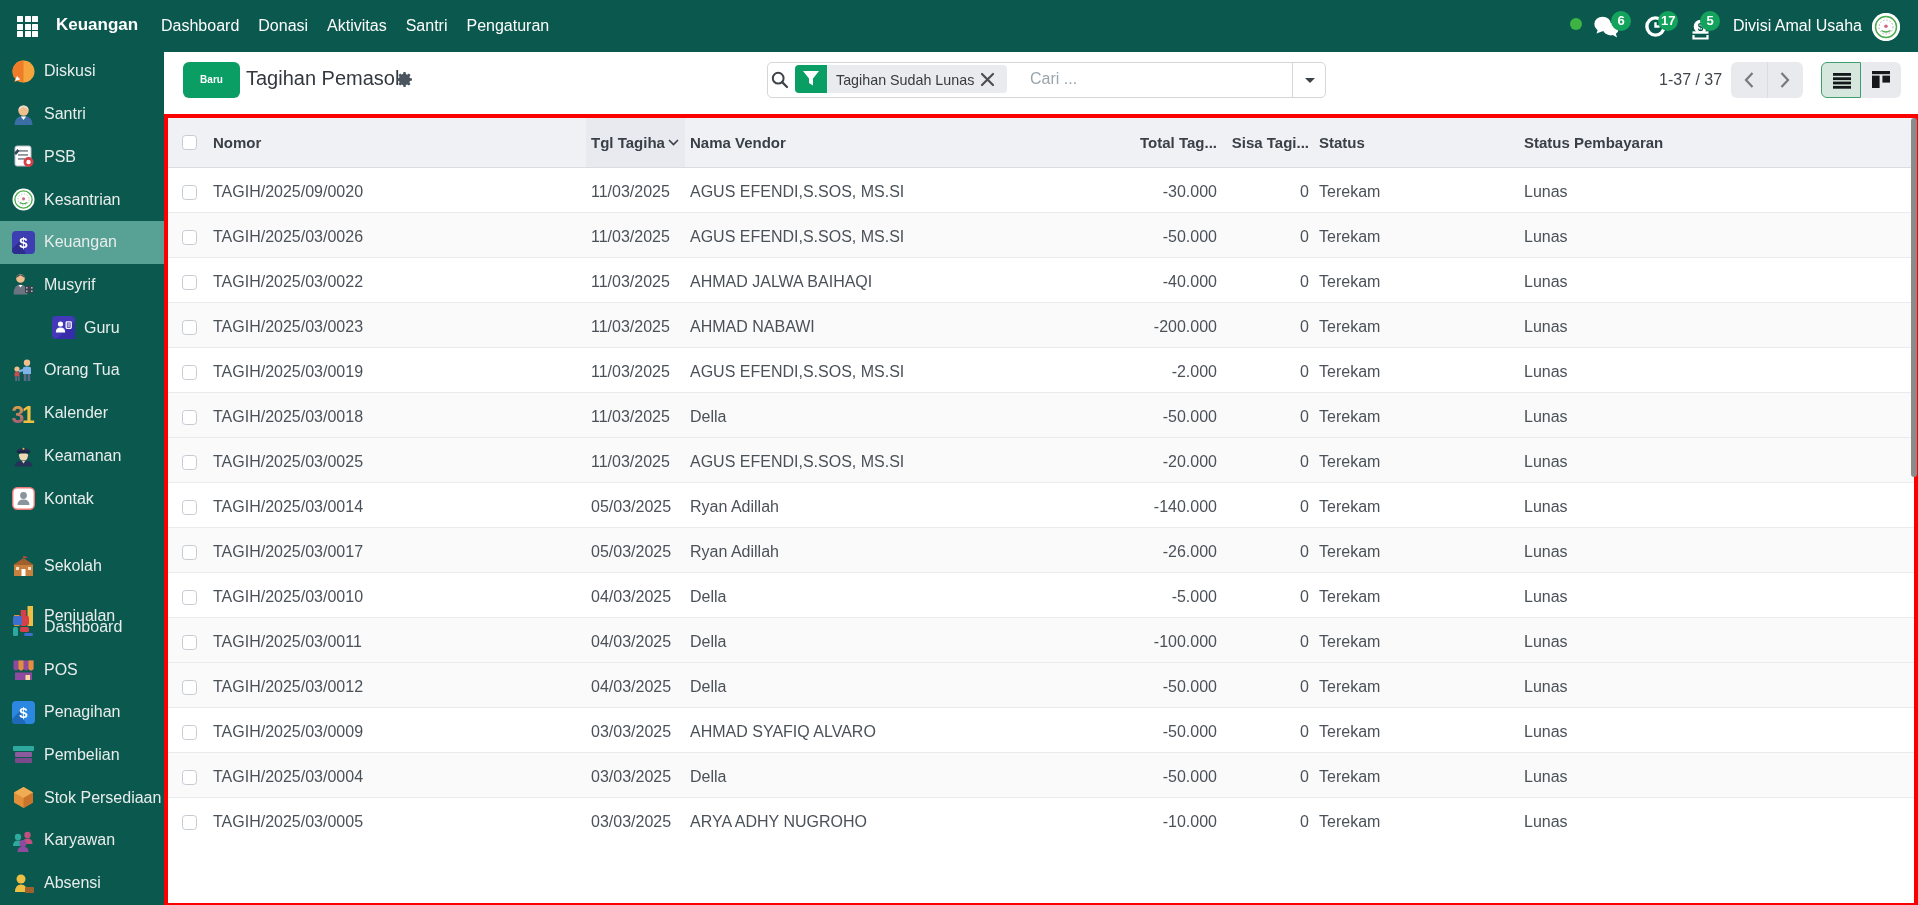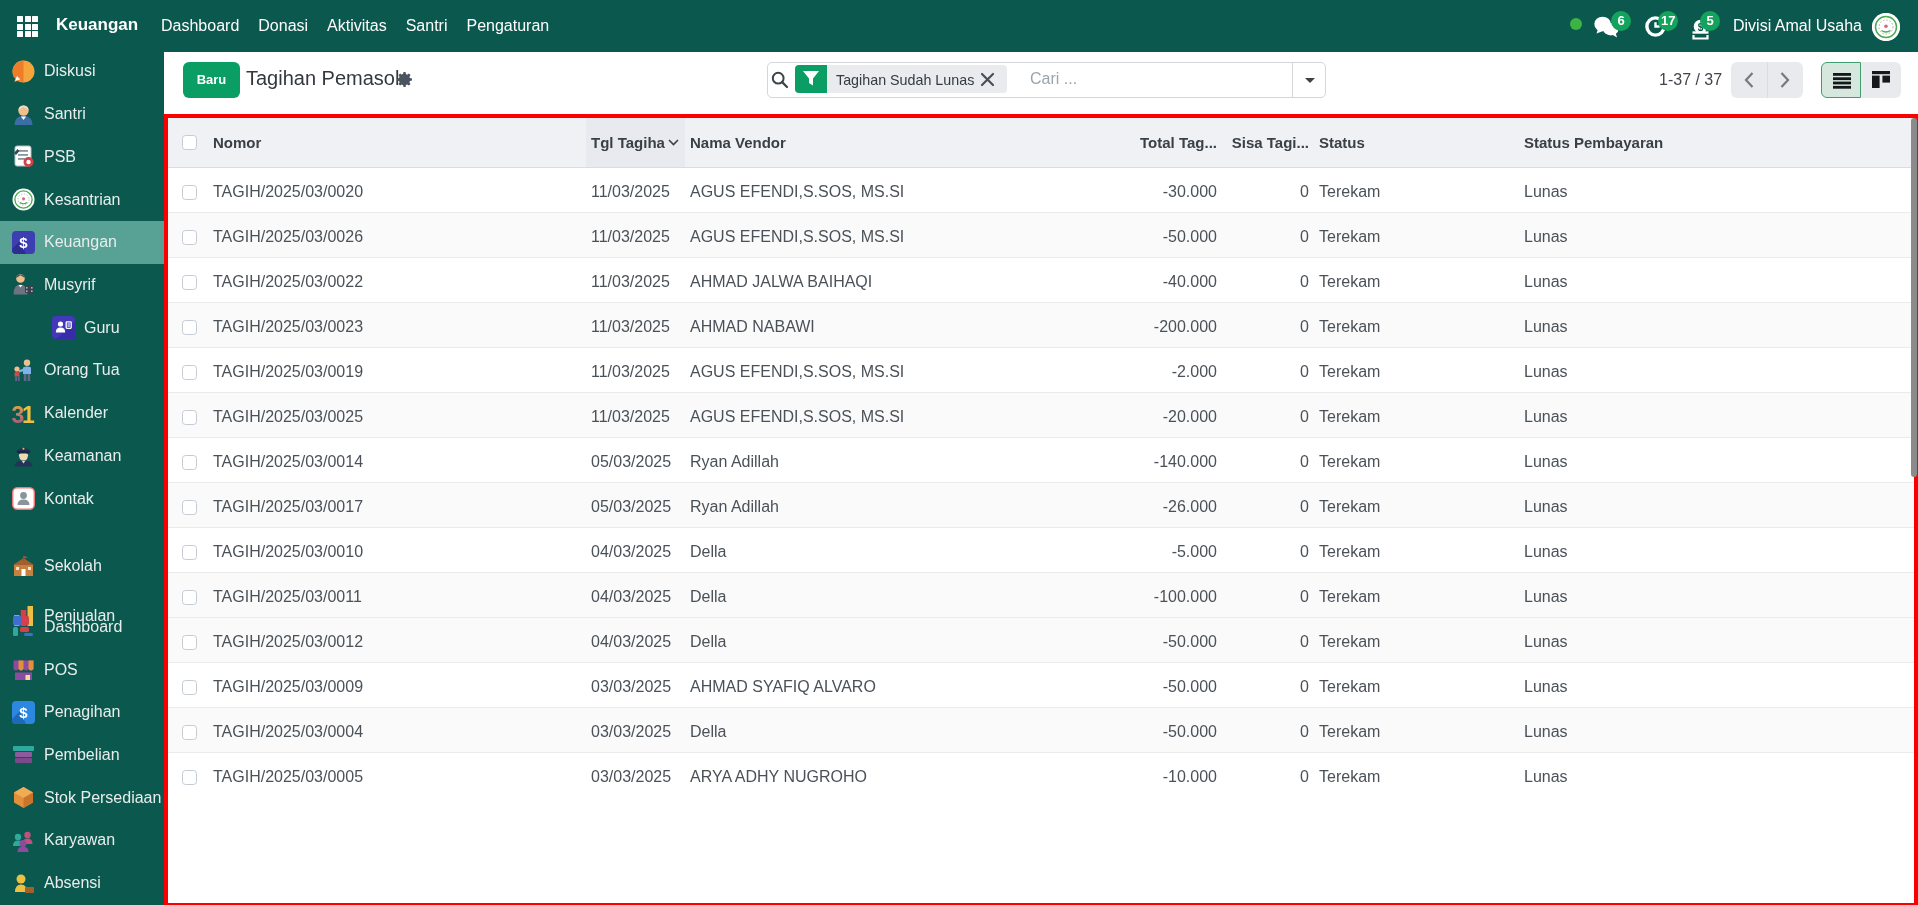--- a/index.html
+++ b/index.html
@@ -20,21 +20,21 @@
 .uname { position:absolute; left:1733px; top:17px; color:#fff; font-size:16px; }
 .avatar { position:absolute; left:1872px; top:13px; width:28px; height:28px; border-radius:50%; background:#fff; overflow:hidden; }
 
 
 .sitem { position:absolute; left:0; width:164px; height:42.7px; color:#e8edec; font-size:16px; }
 .sitem .ic { position:absolute; left:12px; top:9.8px; width:23px; height:23px; }
 .sitem .lbl { position:absolute; left:44px; top:50%; transform:translateY(-50%); white-space:nowrap; }
 .sitem.active { background:#57a294; }
 
 
-.btn-new { position:absolute; left:183px; top:62px; width:57px; height:36px; background:#0a9e64; color:#fff; font-weight:bold; font-size:13px; border-radius:6px; text-align:center; line-height:36px; }
+.btn-new { position:absolute; left:183px; top:62px; width:57px; height:36px; background:#0a9e64; color:#fff; font-weight:bold; font-size:10px; border-radius:6px; text-align:center; line-height:36px; }
 .title { position:absolute; left:246px; top:67px; font-size:20px; color:#33383e; }
 .searchbox { position:absolute; left:767px; top:62px; width:559px; height:36px; border:1px solid #d4d6da; border-radius:5px; background:#fff; }
 .sdivider { position:absolute; left:1292px; top:62px; width:1px; height:36px; background:#d4d6da; }
 .scaret { position:absolute; left:1305px; top:78px; width:0; height:0; border-left:5.5px solid transparent; border-right:5.5px solid transparent; border-top:5.5px solid #3b4248; }
 .chipgreen { position:absolute; left:795px; top:65px; width:32px; height:28px; background:#0a9e64; border-radius:4px 0 0 4px; }
 .chipgray { position:absolute; left:827px; top:65px; width:180px; height:28px; background:#e9ebee; border-radius:0 4px 4px 0; }
 .chiptext { position:absolute; left:836px; top:72px; font-size:14.3px; color:#363b41; white-space:nowrap; }
 .caritxt { position:absolute; left:1030px; top:70px; font-size:16px; color:#9aa5ad; }
 .pagetxt { position:absolute; left:1659px; top:71px; font-size:16px; color:#41464c; }
 .pgbtns { position:absolute; left:1731px; top:62px; width:72px; height:36px; background:#e9eaed; border-radius:6px; }
@@ -404,21 +404,21 @@
           <th class="r">Sisa Tagi...</th>
           <th>Status</th>
           <th>Status Pembayaran</th>
 </tr>
       </thead>
 <tbody id="tb">
         <tr>
           <td>
             <div class="cb"></div>
           </td>
-          <td>TAGIH/2025/03/0020</td>
+          <td>TAGIH/2025/09/0020</td>
           <td>11/03/2025</td>
           <td>AGUS EFENDI,S.SOS, MS.SI</td>
           <td class="r">-30.000</td>
           <td class="r">0</td>
           <td>Terekam</td>
           <td>Lunas</td>
         </tr>
         <tr class="alt">
           <td>
             <div class="cb"></div>
@@ -456,20 +456,32 @@
           <td>Lunas</td>
         </tr>
         <tr>
           <td>
             <div class="cb"></div>
           </td>
           <td>TAGIH/2025/03/0019</td>
           <td>11/03/2025</td>
           <td>AGUS EFENDI,S.SOS, MS.SI</td>
           <td class="r">-2.000</td>
+          <td class="r">0</td>
+          <td>Terekam</td>
+          <td>Lunas</td>
+        </tr>
+        <tr class="alt">
+          <td>
+            <div class="cb"></div>
+          </td>
+          <td>TAGIH/2025/03/0018</td>
+          <td>11/03/2025</td>
+          <td>Della</td>
+          <td class="r">-50.000</td>
           <td class="r">0</td>
           <td>Terekam</td>
           <td>Lunas</td>
         </tr>
         <tr class="alt">
           <td>
             <div class="cb"></div>
           </td>
           <td>TAGIH/2025/03/0025</td>
           <td>11/03/2025</td>

